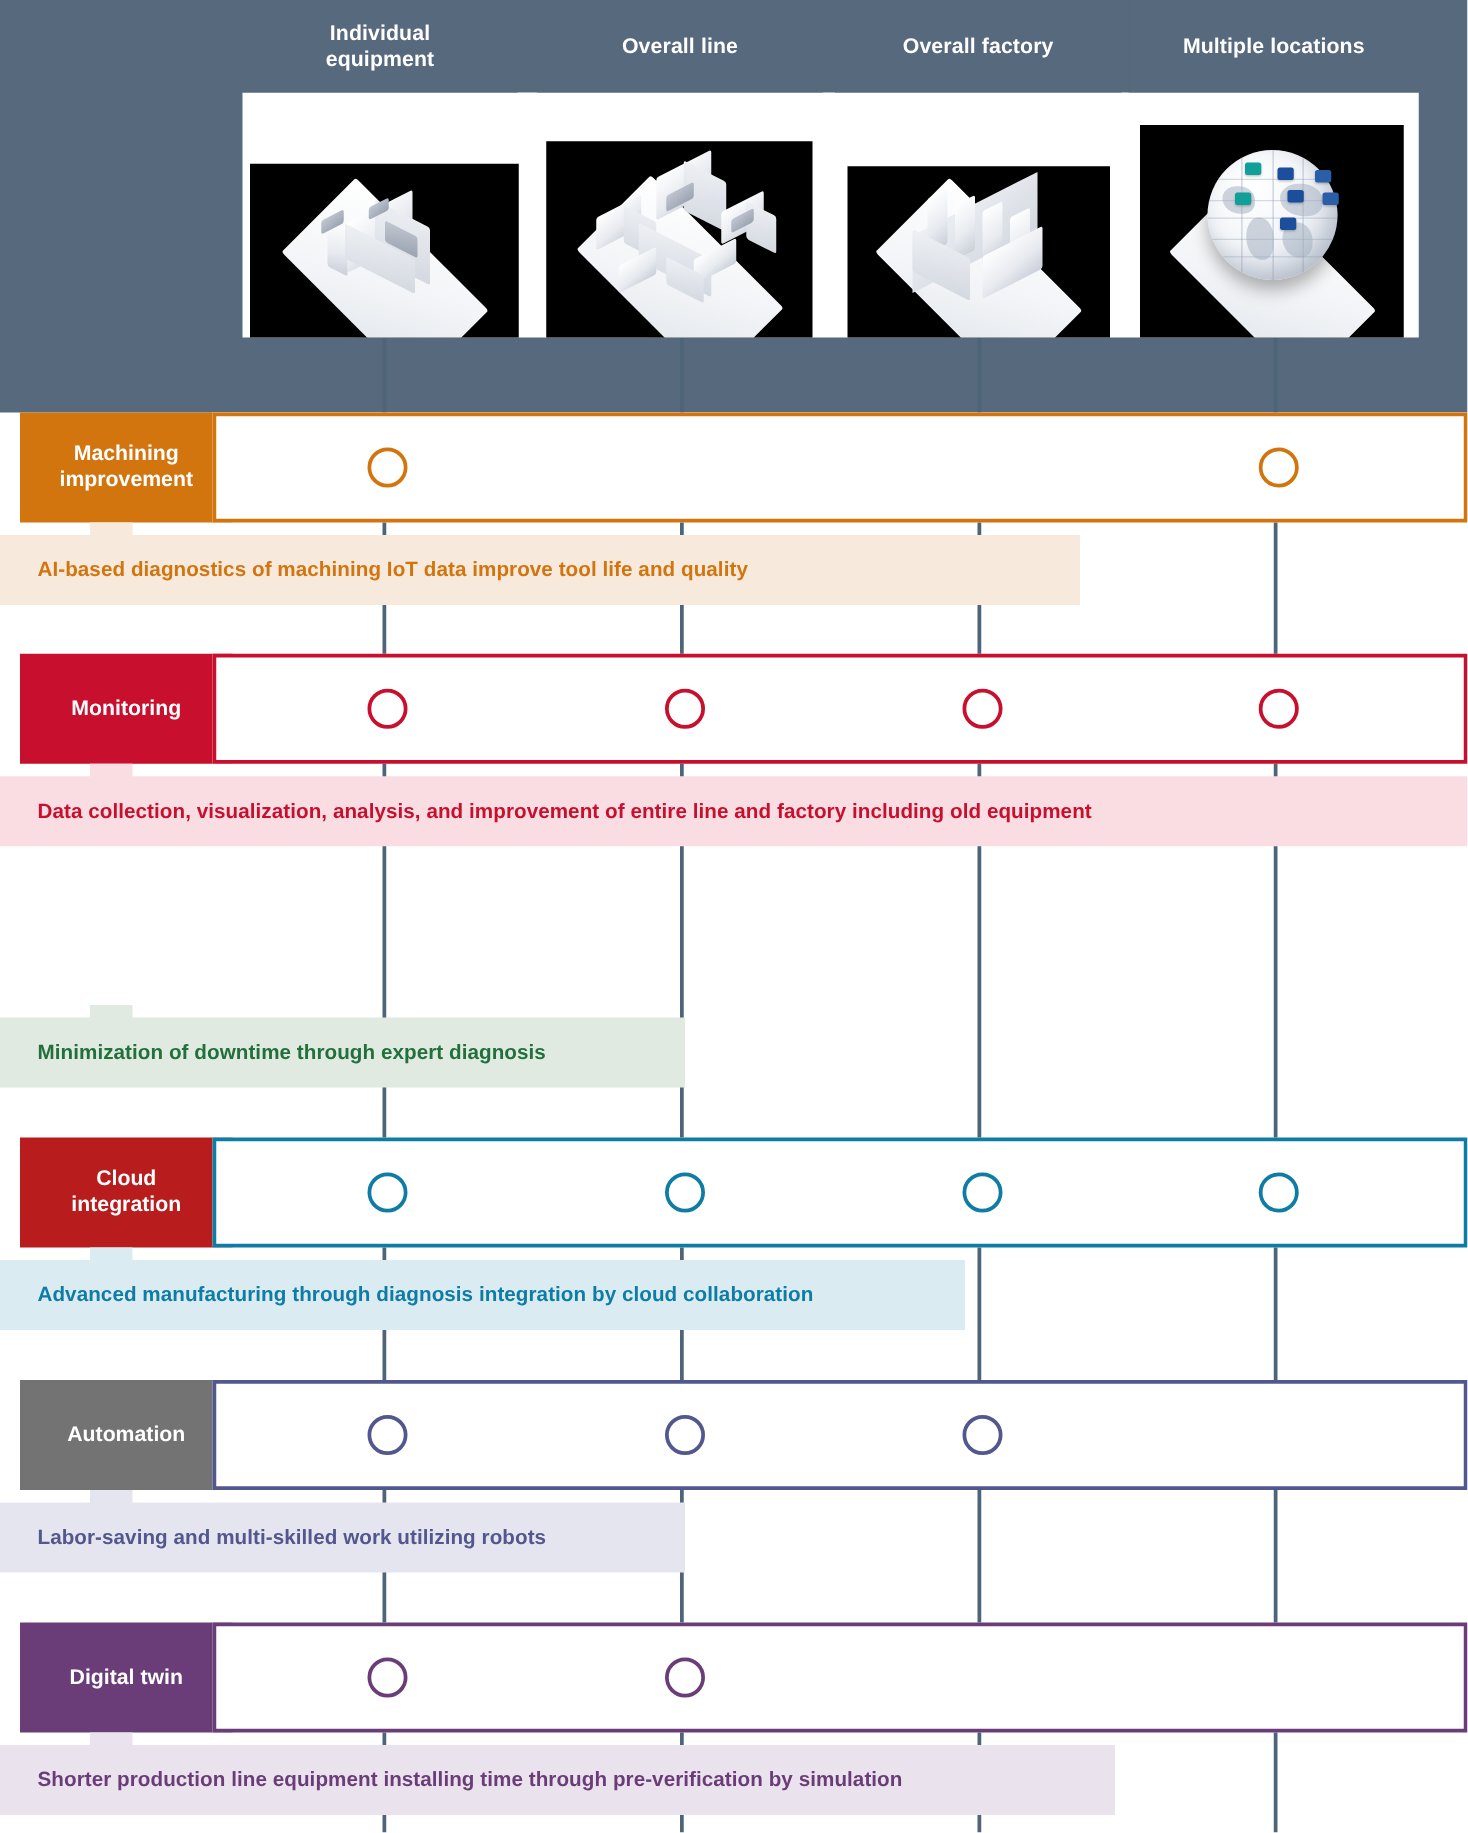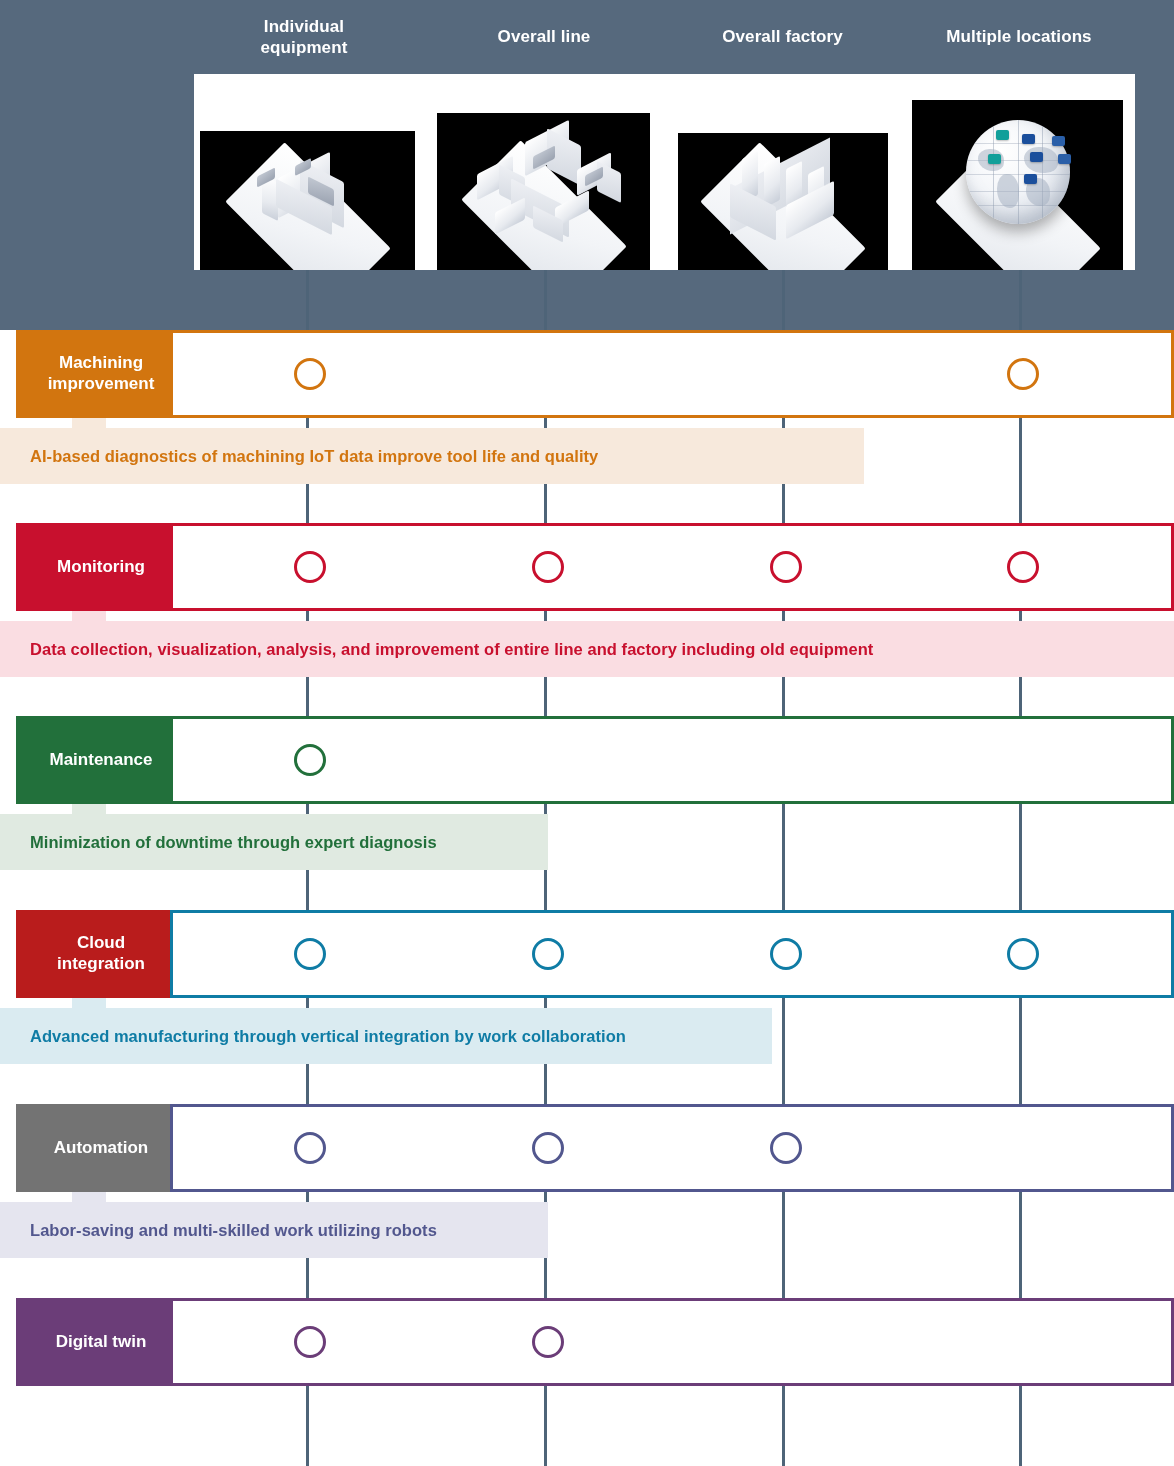--- a/index.html
+++ b/index.html
@@ -274,28 +274,20 @@
       <div class="marker" style="left:850px; border-color:#C8102E;"></div>
     </div>
   </div>
   <div class="desc-row" style="top:611px; height:98px; width:1174px;">
     <div class="desc-notch" style="background:#FADDE2;"></div>
     <div class="desc-bar" style="width:1174px; background:#FADDE2; color:#C8102E;">
       <span>Data collection, visualization, analysis, and improvement of entire line and factory including old equipment</span>
     </div>
   </div>
 
-  <div class="cat-row" style="top:716px; height:88px; width:1174px;">
-    <div class="cat-label" style="background:#22703B;">
-      <span>Maintenance</span>
-    </div>
-    <div class="cat-panel" style="width:1004px; border-color:#22703B;">
-      <div class="marker" style="left:137px; border-color:#22703B;"></div>
-    </div>
-  </div>
   <div class="desc-row" style="top:804px; height:98px; width:1174px;">
     <div class="desc-notch" style="background:#E0EAE1;"></div>
     <div class="desc-bar" style="width:548px; background:#E0EAE1; color:#22703B;">
       <span>Minimization of downtime through expert diagnosis</span>
     </div>
   </div>
 
   <div class="cat-row" style="top:910px; height:88px; width:1174px;">
     <div class="cat-label" style="background:#b91c1c;">
       <span>Cloud<br>integration</span>
@@ -303,21 +295,21 @@
     <div class="cat-panel" style="width:1004px; border-color:#0F7CA5;">
       <div class="marker" style="left:137px; border-color:#0F7CA5;"></div>
       <div class="marker" style="left:375px; border-color:#0F7CA5;"></div>
       <div class="marker" style="left:613px; border-color:#0F7CA5;"></div>
       <div class="marker" style="left:850px; border-color:#0F7CA5;"></div>
     </div>
   </div>
   <div class="desc-row" style="top:998px; height:98px; width:1174px;">
     <div class="desc-notch" style="background:#DAEBF1;"></div>
     <div class="desc-bar" style="width:772px; background:#DAEBF1; color:#0F7CA5;">
-      <span>Advanced manufacturing through vertical integration by work collaboration</span>
+      <span>Advanced manufacturing through diagnosis integration by cloud collaboration</span>
     </div>
   </div>
 
   <div class="cat-row" style="top:1104px; height:88px; width:1174px;">
     <div class="cat-label" style="background:#737373;">
       <span>Automation</span>
     </div>
     <div class="cat-panel" style="width:1004px; border-color:#52578E;">
       <div class="marker" style="left:137px; border-color:#52578E;"></div>
       <div class="marker" style="left:375px; border-color:#52578E;"></div>
@@ -333,14 +325,20 @@
 
   <div class="cat-row" style="top:1298px; height:88px; width:1174px;">
     <div class="cat-label" style="background:#6B3D78;">
       <span>Digital twin</span>
     </div>
     <div class="cat-panel" style="width:1004px; border-color:#6B3D78;">
       <div class="marker" style="left:137px; border-color:#6B3D78;"></div>
       <div class="marker" style="left:375px; border-color:#6B3D78;"></div>
     </div>
   </div>
+  <div class="desc-row" style="top:1386px; height:80px; width:1174px;">
+    <div class="desc-notch" style="background:#EAE3ED;"></div>
+    <div class="desc-bar" style="width:892px; background:#EAE3ED; color:#6B3D78;">
+      <span>Shorter production line equipment installing time through pre-verification by simulation</span>
+    </div>
+  </div>
 
 </div>
 
 </body></html>

